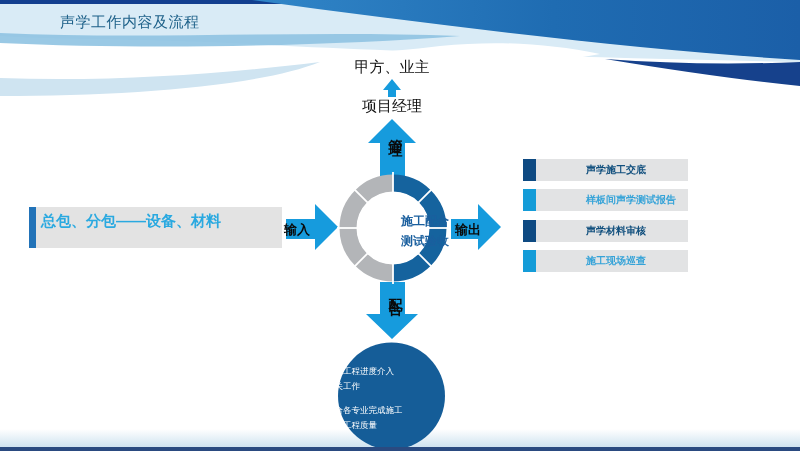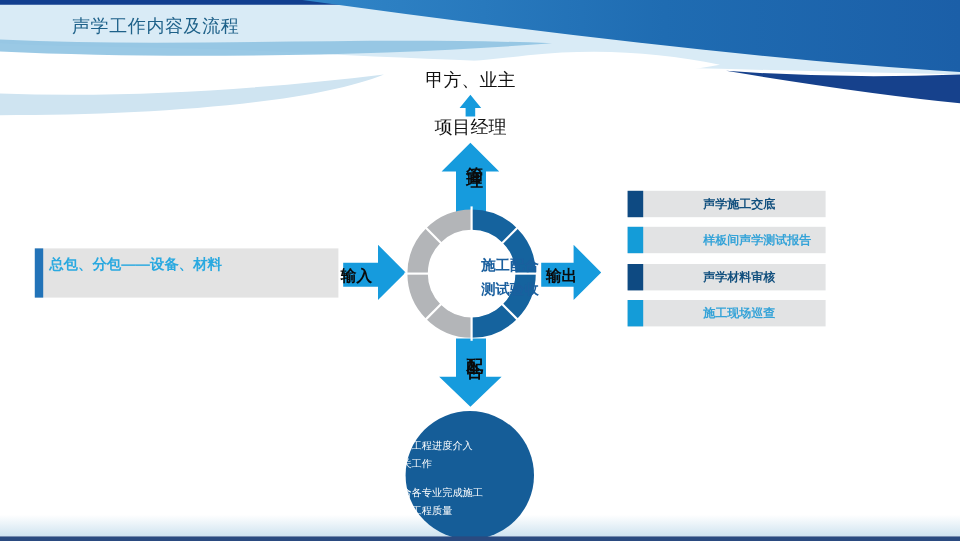--- a/index.html
+++ b/index.html
@@ -5,21 +5,21 @@
   html,body{margin:0;padding:0;}
   .slide{position:relative;width:800px;height:451px;background:#ffffff;overflow:hidden;font-family:"Liberation Sans",sans-serif;}
   .abs{position:absolute;}
   .hdr{z-index:0;}
   .diagram{z-index:1;}
   .title{position:absolute;left:60px;top:13px;font-size:15px;font-weight:normal;color:#1e6189;letter-spacing:0.5px;z-index:2;}
   .toptext{position:absolute;left:312px;width:160px;text-align:center;font-size:15px;font-weight:normal;color:#111111;z-index:2;}
   .vlabel{position:absolute;writing-mode:vertical-rl;text-orientation:upright;font-size:14px;font-weight:bold;color:#0a0a0a;letter-spacing:4px;z-index:2;}
   .hlabel{position:absolute;width:46px;text-align:left;font-size:13px;font-weight:bold;color:#0a0a0a;z-index:2;}
   .leftbox{position:absolute;left:29px;top:207px;width:253px;height:41px;background:#e3e3e3;border-left:7px solid #2273b8;box-sizing:border-box;padding:5px 0 0 5px;z-index:2;}
-  .leftbox .l1{font-size:12px;font-weight:bold;color:#2aa9e0;}
+  .leftbox .l1{font-size:15px;font-weight:bold;color:#2aa9e0;}
   .leftbox .l2{font-size:9.5px;color:#3c3c3c;margin-top:2px;}
   .donut-text{position:absolute;left:349px;width:100px;text-align:right;font-weight:bold;font-size:12px;color:#1a5f9e;z-index:2;}
   .outitem{position:absolute;left:523px;width:165px;height:22px;background:#e2e3e4;z-index:2;}
   .outitem .bar{position:absolute;left:0;top:0;width:13px;height:100%;}
   .outitem .lbl{position:absolute;left:19px;top:0;height:100%;display:flex;align-items:center;font-size:10px;font-weight:bold;white-space:nowrap;margin-left:44px;}
   .outitem.dark .bar{background:#0e4a82;}
   .outitem.dark .lbl{color:#12507e;}
   .outitem.light .bar{background:#149cd8;}
   .outitem.light .lbl{color:#35a3d8;}
   .bcircle-text{position:absolute;left:326px;top:364px;width:131px;text-align:left;color:#ffffff;font-size:8.5px;line-height:15px;z-index:2;}

